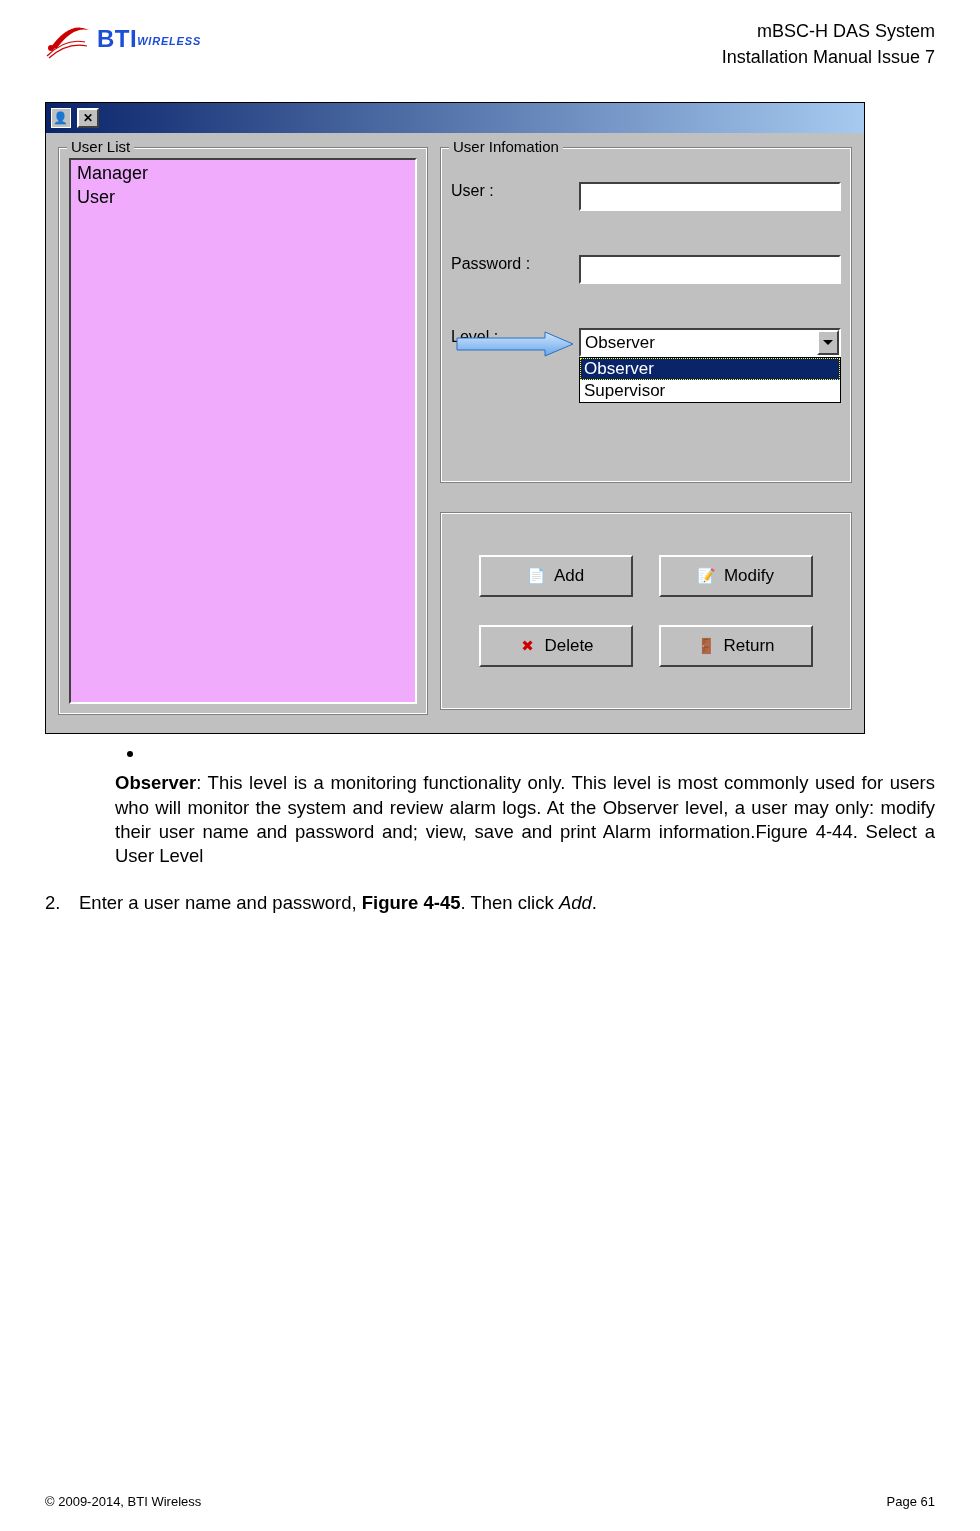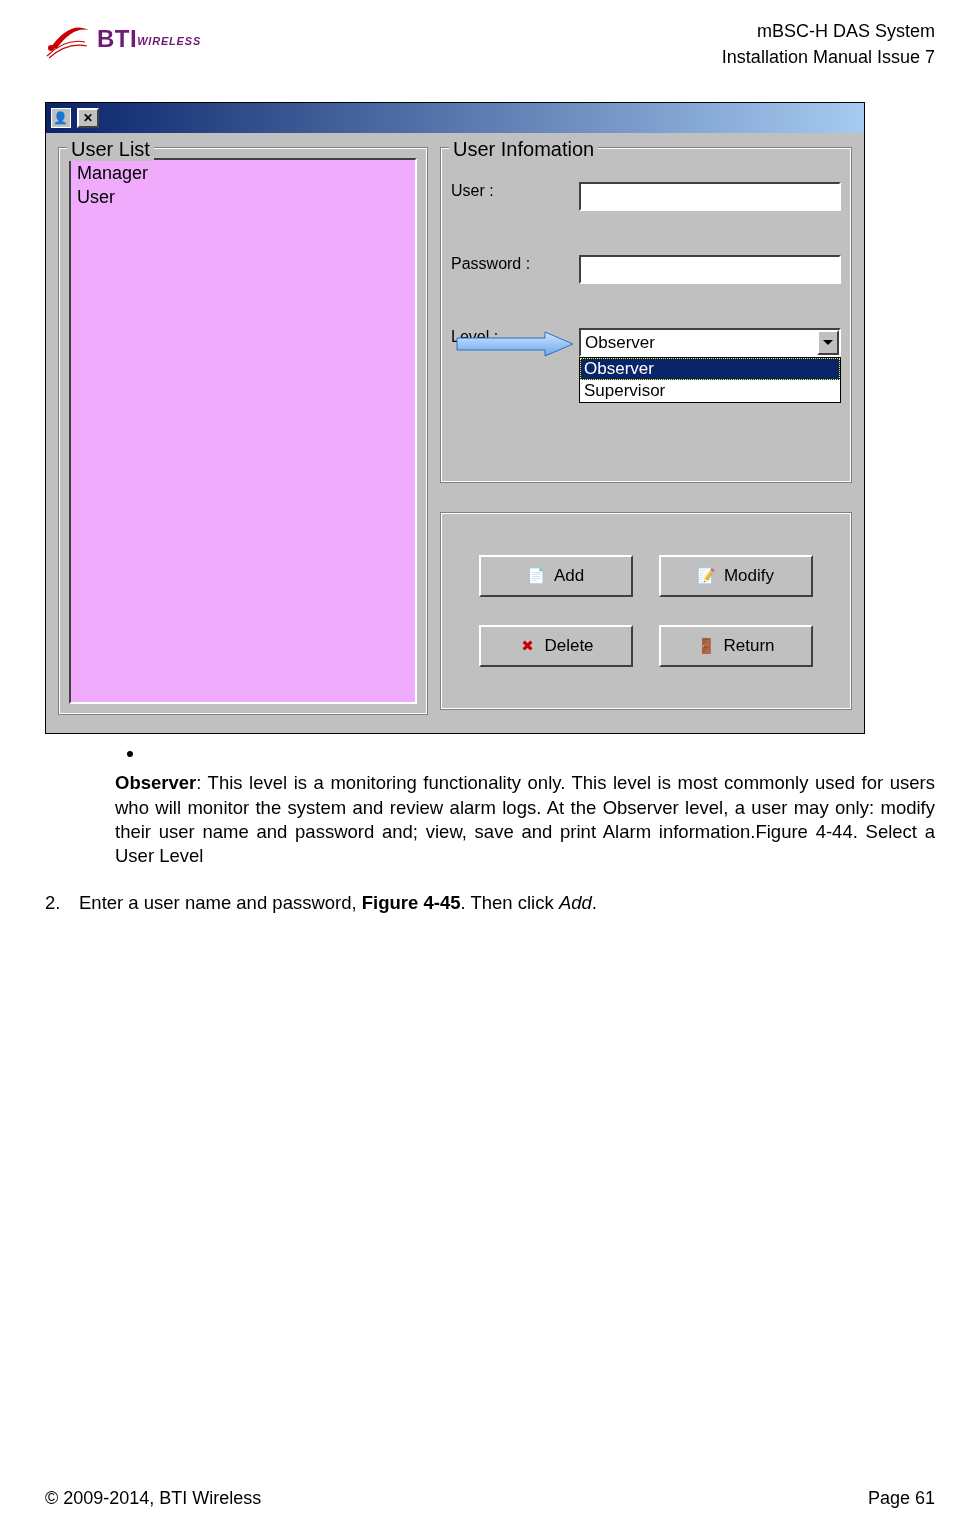--- a/index.html
+++ b/index.html
@@ -2,34 +2,34 @@
 <html><head>
   <meta charset="utf-8">
   <style>
     * { box-sizing: border-box; margin: 0; padding: 0; }
     body { width: 980px; height: 1531px; background: #fff; font-family: Arial, sans-serif; position: relative; }
     
     .page-header { display: flex; justify-content: space-between; align-items: flex-start; padding: 18px 45px 10px 45px; }
     .logo-area { display: flex; align-items: center; gap: 4px; }
     .logo-swoosh { width: 48px; height: 42px; position: relative; }
     .logo-swoosh svg { width: 100%; height: 100%; }
-    .logo-text { font-size: 24px; font-weight: bold; color: #701a75; letter-spacing: 0.5px; }
+    .logo-text { font-size: 24px; font-weight: bold; color: #1d4ed8; letter-spacing: 0.5px; }
     .logo-text .wireless { font-size: 11px; font-style: italic; letter-spacing: 0.8px; vertical-align: middle; }
     .header-right { text-align: right; font-size: 18px; line-height: 1.45; color: #000; }
     
     .screenshot-frame { margin: 22px 45px 0 45px; width: 820px; }
     .dlg { border: 1px solid #000; background: #c0c0c0; font-family: Tahoma, Arial, sans-serif; font-size: 15px; }
     .dlg-title { background: linear-gradient(to right, #0a246a, #a6caf0); color: #fff; padding: 3px 5px; display: flex; align-items: center; gap: 6px; height: 30px; }
     .dlg-title-icon { width: 20px; height: 20px; background: #c0c0c0; border: 1px solid #fff; display: flex; align-items: center; justify-content: center; font-size: 12px; }
     .dlg-title-text { font-weight: bold; font-size: 17px; flex: 1; }
     .dlg-close { width: 22px; height: 20px; background: #c0c0c0; border-top: 2px solid #fff; border-left: 2px solid #fff; border-right: 2px solid #404040; border-bottom: 2px solid #404040; color: #000; display: flex; align-items: center; justify-content: center; font-family: Arial; font-size: 12px; font-weight: bold; }
     .dlg-body { display: flex; padding: 14px 12px 18px 12px; gap: 12px; position: relative; }
     
     .fieldset { border: 1px solid #808080; box-shadow: inset -1px -1px #fff, inset 1px 1px #fff; position: relative; padding: 10px; }
-    .fieldset-label { position: absolute; top: -10px; left: 8px; background: #c0c0c0; padding: 0 4px; font-size: 20px; }
+    .fieldset-label { position: absolute; top: -10px; left: 8px; background: #c0c0c0; padding: 0 4px; font-size: 15px; }
     
     .user-list-col { width: 370px; display: flex; flex-direction: column; }
     .user-list-box { background: #f0abfc; border-top: 2px solid #404040; border-left: 2px solid #404040; border-right: 2px solid #fff; border-bottom: 2px solid #fff; height: 546px; padding: 2px 6px; font-size: 18px; line-height: 1.3; }
     
     .info-col { flex: 1; display: flex; flex-direction: column; gap: 29px; }
     .info-fields { height: 336px; padding-top: 34px; }
     .field-row { display: flex; align-items: flex-start; margin-bottom: 44px; position: relative; }
     .field-row-level { margin-bottom: 0; }
     .field-label { width: 128px; font-size: 16px; }
     .field-input { flex: 1; height: 29px; background: #fff; border-top: 2px solid #404040; border-left: 2px solid #404040; border-right: 2px solid #fff; border-bottom: 2px solid #fff; font-size: 15px; padding: 0 4px; }
@@ -47,21 +47,21 @@
     
     .arrow-anno { position: absolute; left: -124px; top: 2px; width: 120px; height: 28px; z-index: 4; }
     
     .body-text { padding: 8px 45px 0 45px; font-size: 18.5px; line-height: 1.32; color: #000; }
     .bullet { display: flex; gap: 14px; padding-left: 70px; flex-direction: column; }
     .bullet-dot { width: 6px; height: 6px; background: #000; border-radius: 50%; margin-top: 9px; flex-shrink: 0; margin-left: 12px; }
     .bullet-text { flex: 1; text-align: justify; }
     .step-2 { margin-top: 22px; display: flex; gap: 10px; }
     .step-num { width: 24px; }
     
-    .page-footer { position: absolute; bottom: 22px; left: 0; right: 0; display: flex; justify-content: space-between; padding: 0 45px; font-size: 18px; color: #000; }
+    .page-footer { position: absolute; bottom: 22px; left: 0; right: 0; display: flex; justify-content: space-between; padding: 0 45px; font-size: 13px; color: #000; }
   </style>
 </head>
 <body>
 
 <div class="page-header">
   <div class="logo-area">
     <div class="logo-swoosh">
       <svg viewBox="0 0 48 42">
           <path d="M4 32 Q 24 2 44 12 Q 28 8 12 30 Z" fill="#c00"></path>
           <circle cx="6" cy="30" r="3" fill="#c00"></circle>

